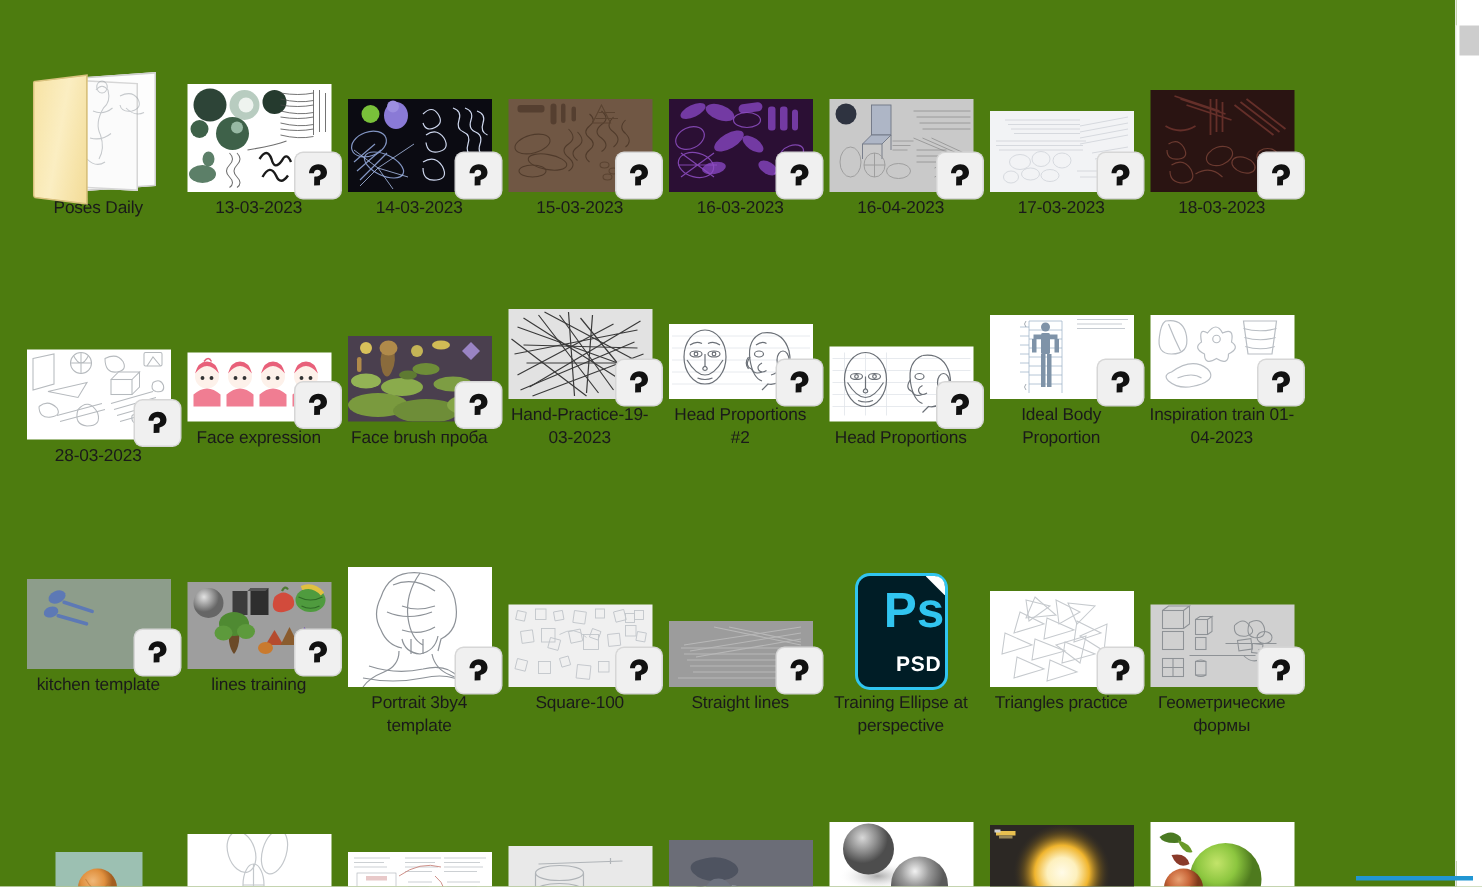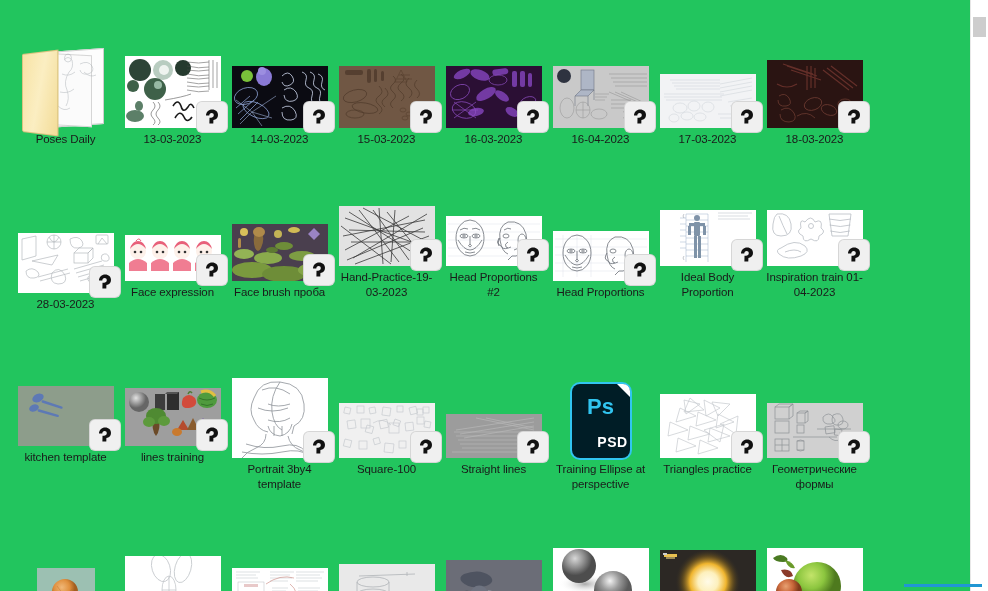--- a/index.html
+++ b/index.html
@@ -14,21 +14,21 @@
     font-family: "Liberation Sans", sans-serif;
     position: relative;
   }
 
   
   #explorer-pane {
     position: absolute;
     left: 0; top: 0;
     width: 971px;
     height: 591px;
-    background: #22c55e;
+    background: #4d7c0f;
     overflow: hidden;
   }
 
   #icon-grid {
     position: absolute;
     left: 12px;
     top: 24px;
     width: 960px;
     display: flex;
     flex-wrap: wrap;
@@ -176,23 +176,23 @@
     position: absolute;
     right: 0; top: 0;
     width: 0; height: 0;
     border-top: 13px solid #ffffff;
     border-left: 13px solid transparent;
     border-top-right-radius: 7px;
   }
   .psd-icon .ps {
     position: absolute;
     left: 0; right: 0; top: 6px;
-    text-align: center;
+    text-align: right;
     color: #31c5f0;
-    font-size: 22px;
+    font-size: 33px;
     font-weight: bold;
     line-height: 34px;
     font-family: "Liberation Sans", sans-serif;
   }
   .psd-icon .ext {
     position: absolute;
     left: 0; right: 0; bottom: 8px;
     text-align: center;
     color: #ffffff;
     font-size: 14px;

